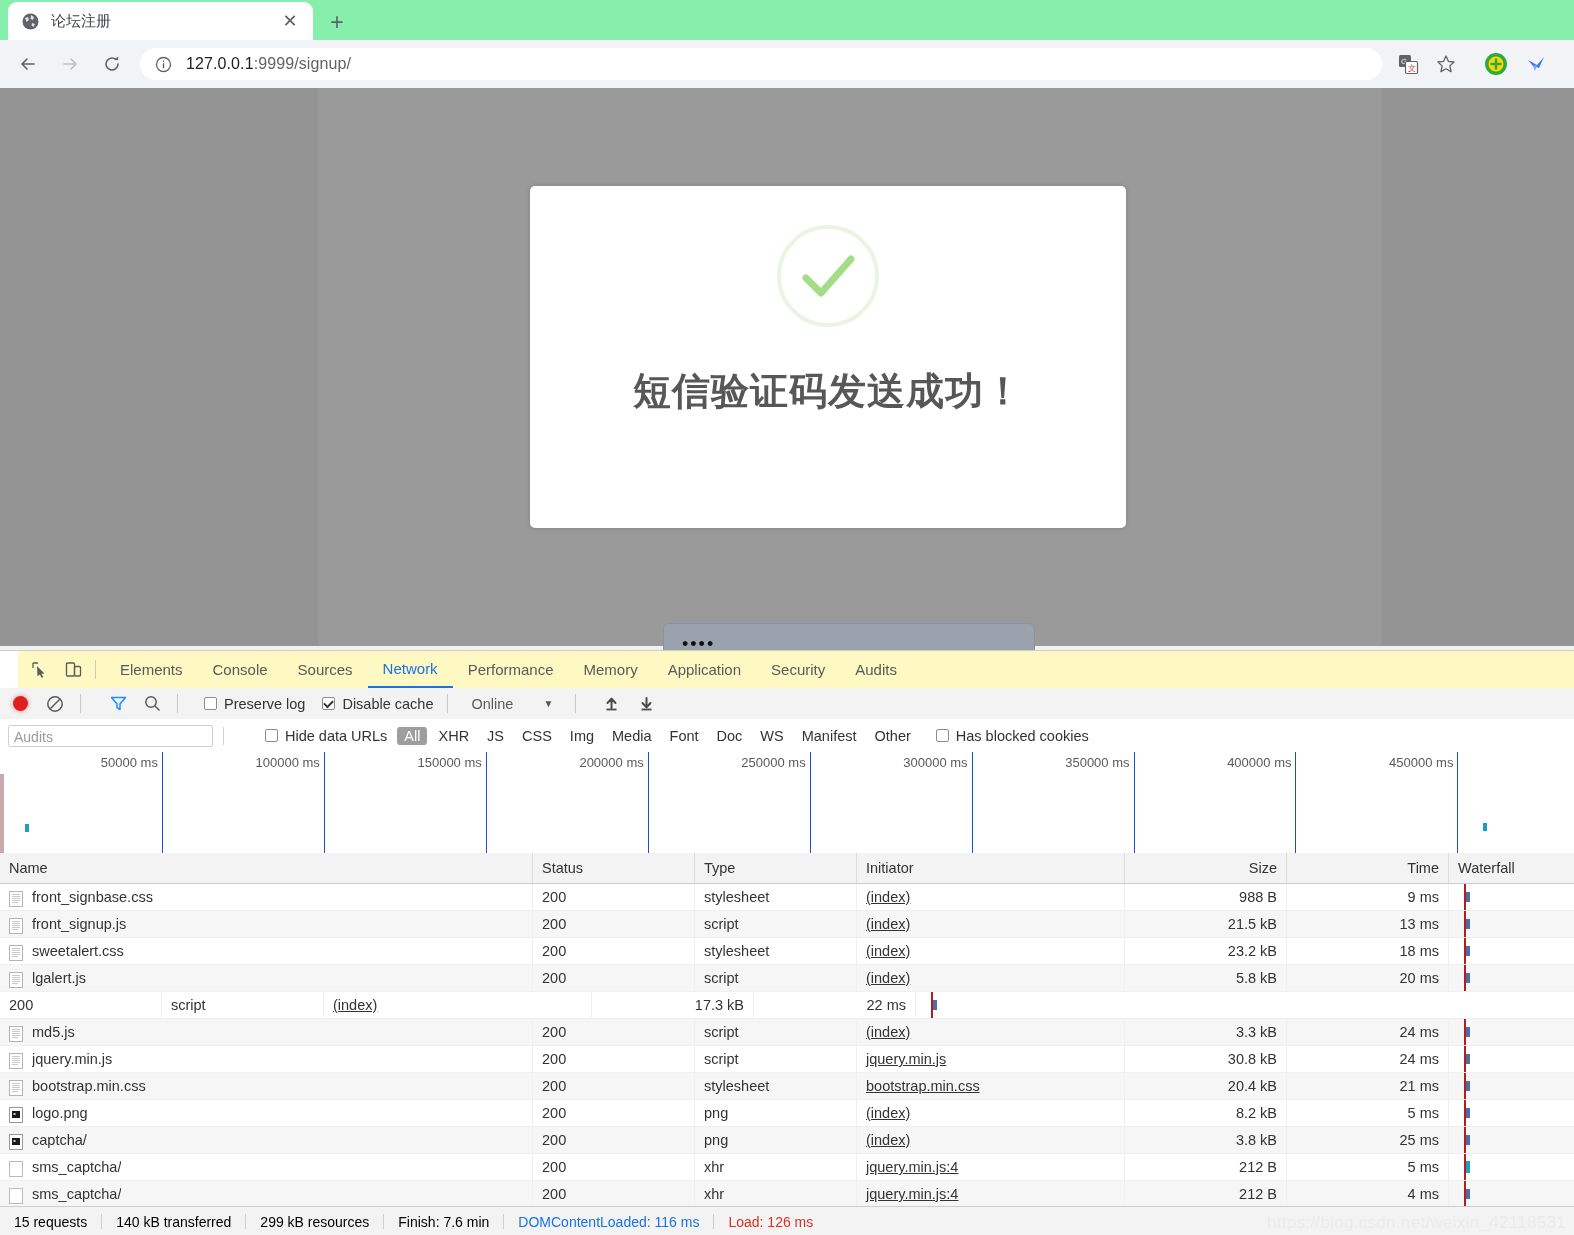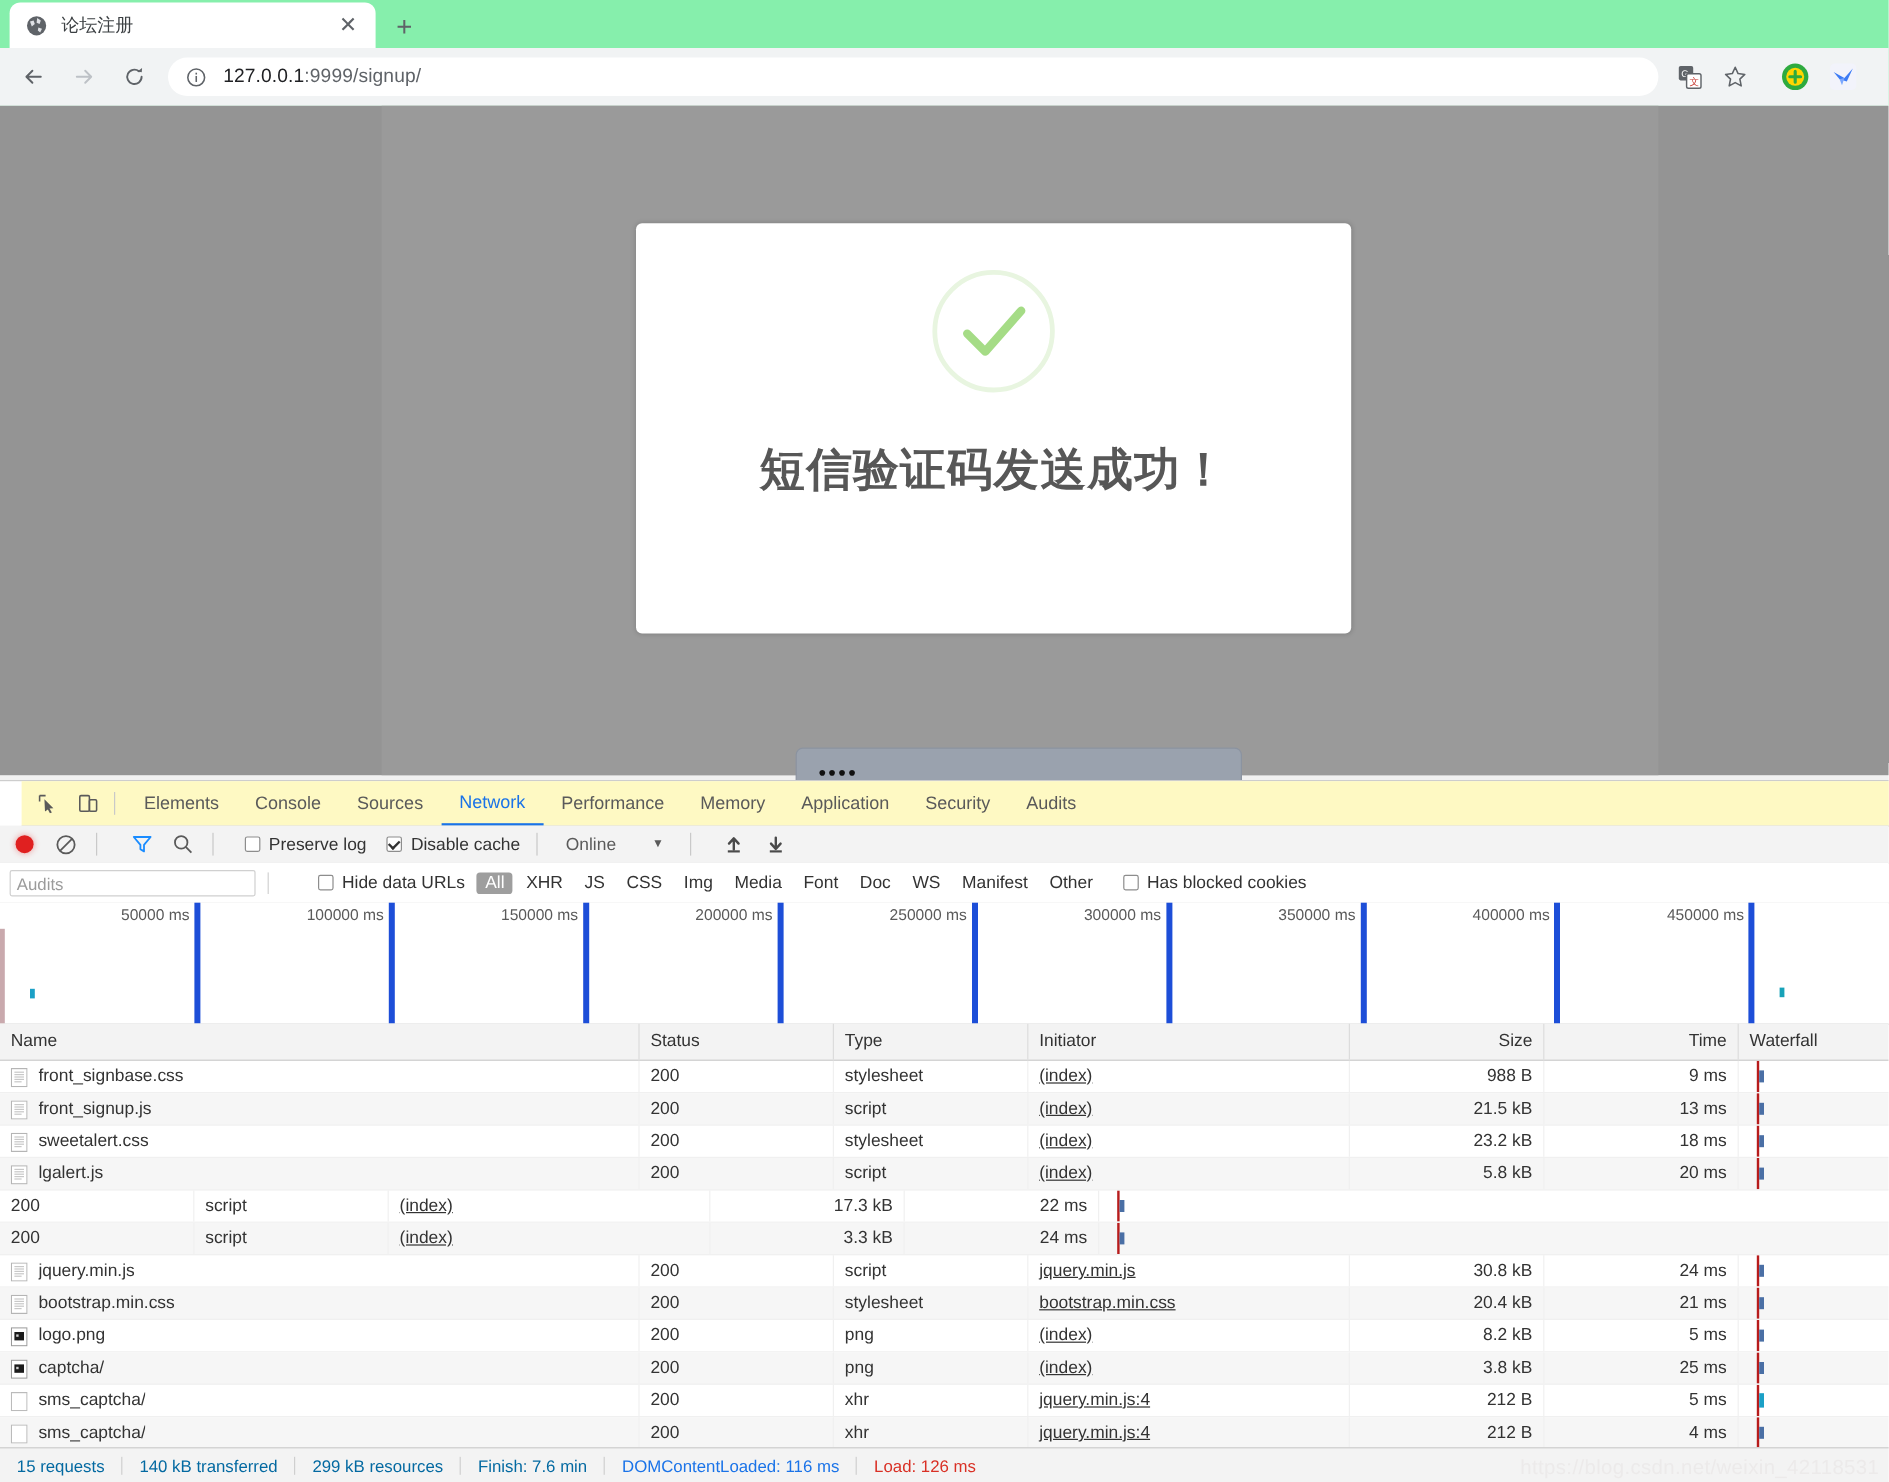--- a/index.html
+++ b/index.html
@@ -121,21 +121,21 @@
     border:1px solid #d0d0d0;border-radius:2px;background:#fff;
     font-size:14px;color:#555;padding:0 5px;line-height:22px;
   }
   .filter-input.ph{color:#9b9b9b;}
   .f-sep{width:1px;height:18px;background:#d2d2d2;margin:0 10px;}
   .ftype{font-size:14.5px;color:#333;padding:1px 7px;border-radius:3px;}
   .ftype.active{background:#9e9e9e;color:#fff;}
 
   
   .dt-overview{position:absolute;left:0;top:101px;width:1574px;height:101px;background:#fff;border-bottom:1px solid #cdcdcd;overflow:hidden;}
-  .ov-tick{position:absolute;top:0;height:101px;border-right:5px solid #1d4ed8;}
+  .ov-tick{position:absolute;top:0;height:101px;border-right:1px solid #1d4ed8;}
   .ov-tick span{position:absolute;right:4px;top:3px;font-size:13px;color:#5a5a5a;white-space:nowrap;}
   .ov-left-bar{position:absolute;left:0;top:22px;width:4px;height:79px;background:#c9a9ad;}
   .ov-mark{position:absolute;width:4px;height:8px;background:#1ba0c6;}
 
   
   .dt-table{position:absolute;left:0;top:202px;width:1574px;height:354px;overflow:hidden;}
   .th-row{display:flex;height:30px;background:#f3f3f3;border-bottom:1px solid #cdcdcd;align-items:center;}
   .th{font-size:14.5px;color:#333;box-sizing:border-box;padding:0 9px;border-right:1px solid #dcdcdc;height:30px;line-height:30px;}
   .tr{display:flex;height:26px;align-items:center;border-bottom:1px solid #f0f0f0;}
   .tr.odd{background:#f6f6f6;}
@@ -151,21 +151,21 @@
   .name-txt{overflow:hidden;text-overflow:ellipsis;white-space:nowrap;text-align:center;}
   .init-link{text-decoration:underline;color:#333;cursor:pointer;}
   .wf-red{position:absolute;left:15px;top:0;width:1.5px;height:26px;background:#b71c1c;}
   .wf-bar{position:absolute;top:8px;width:4px;height:10px;background:#4a6fa5;}
   .wf-bar.blue{background:#1ba0c6;height:12px;top:7px;width:4px;}
 
   .dt-status{
     position:absolute;left:0;bottom:0;width:1574px;height:29px;background:#f3f3f3;
     border-top:1px solid #cdcdcd;display:flex;align-items:center;
   }
-  .st-item{font-size:14px;color:#0369a1;padding:0 14px;}
+  .st-item{font-size:14px;color:#000000;padding:0 14px;}
   .st-sep{width:1px;height:15px;background:#cfcfcf;}
   .st-dcl{color:#1a73e8;}
   .st-load{color:#d93025;}
   .watermark{
     position:absolute;right:8px;bottom:3px;font-size:17px;color:#eceaea;
     letter-spacing:.3px;user-select:none;
   }
 </style>
 </head>
 <body>
@@ -522,20 +522,33 @@
             <div class="td c-type">script</div>
             <div class="td c-init"><span class="init-link">(index)</span></div>
             <div class="td c-size">17.3 kB</div>
             <div class="td c-time">22 ms</div>
             <div class="td c-wf">
               <span class="wf-red"></span>
               <span class="wf-bar" style="left:17px;"></span>
             </div>
           </div>
           <div class="tr odd">
+            <div class="td c-name">
+              <span class="row-ic"><svg width="14" height="16" viewBox="0 0 14 16">
+                  <rect x="0.5" y="0.5" width="13" height="15" fill="#fff" stroke="#b5b5b5"></rect>
+                  <g fill="#c8c8c8">
+                    <rect x="3" y="3" width="8" height="1"></rect>
+                    <rect x="3" y="5" width="8" height="1"></rect>
+                    <rect x="3" y="7" width="8" height="1"></rect>
+                    <rect x="3" y="9" width="8" height="1"></rect>
+                    <rect x="3" y="11" width="6" height="1"></rect>
+                  </g>
+                </svg></span>
+              <span class="name-txt">md5.js</span>
+            </div>
             <div class="td c-status">200</div>
             <div class="td c-type">script</div>
             <div class="td c-init"><span class="init-link">(index)</span></div>
             <div class="td c-size">3.3 kB</div>
             <div class="td c-time">24 ms</div>
             <div class="td c-wf">
               <span class="wf-red"></span>
               <span class="wf-bar" style="left:17px;"></span>
             </div>
           </div>

